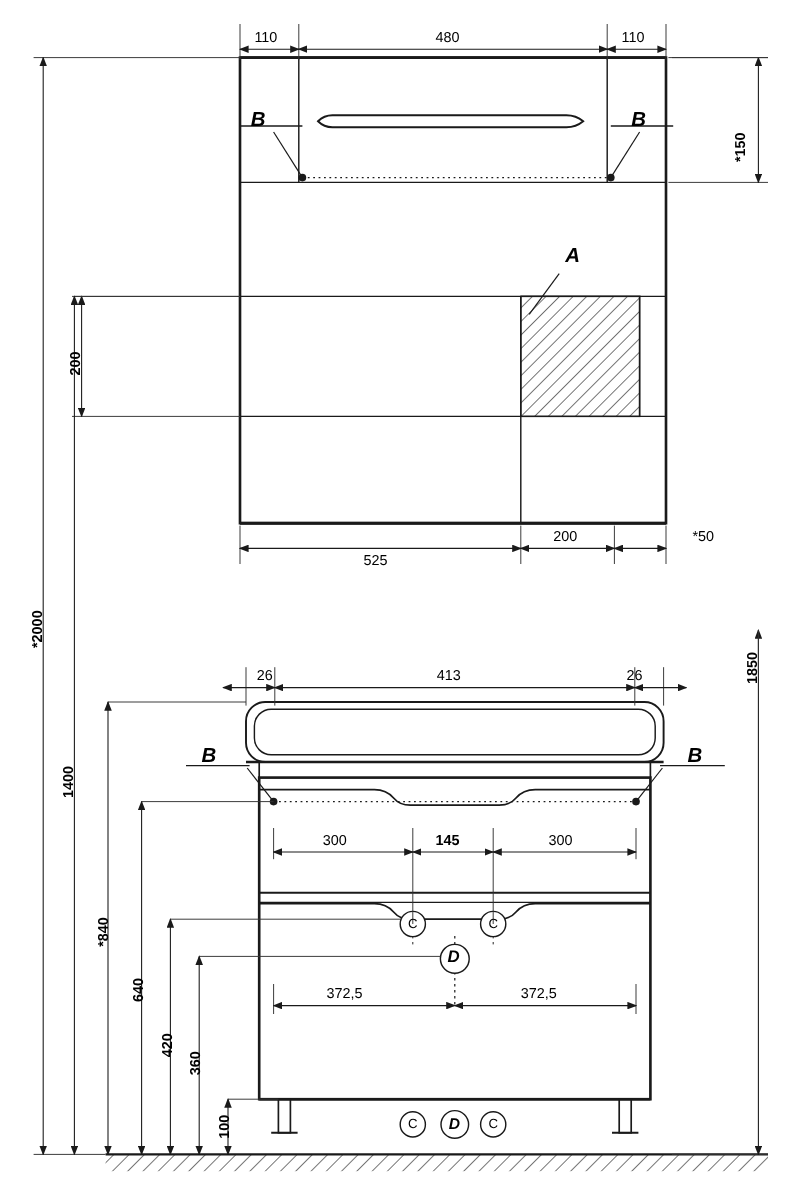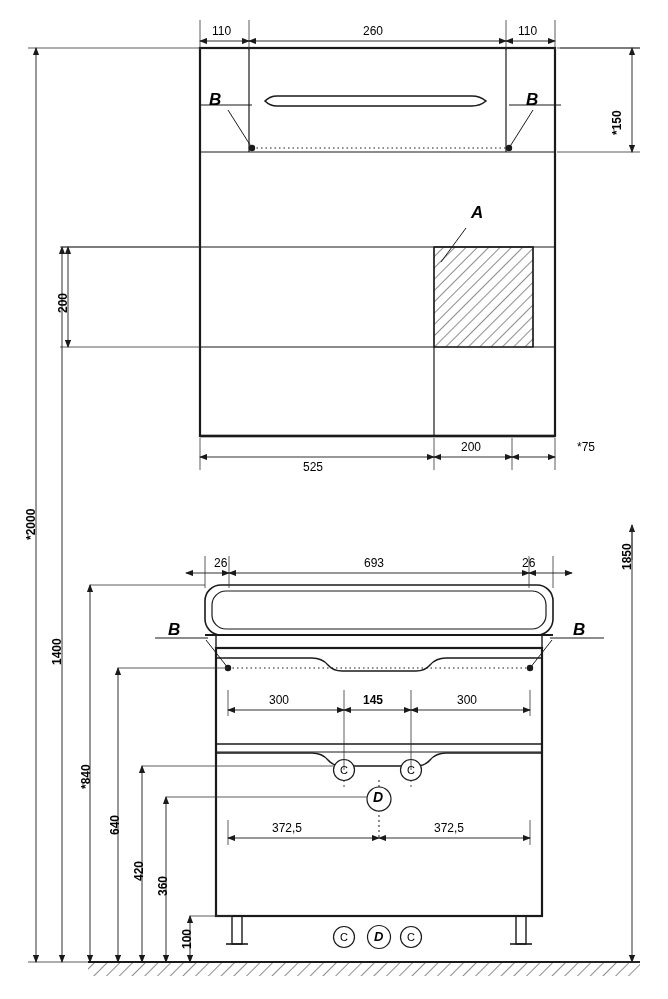--- a/index.html
+++ b/index.html
@@ -191,36 +191,36 @@
 
     <line x1="166" y1="797" x2="367" y2="797" stroke="#333" stroke-width="0.8"></line>
     <line x1="166" y1="797" x2="166" y2="962" stroke="#1a1a1a" stroke-width="0.9" marker-start="url(#arrS)" marker-end="url(#arr)"></line>
 
     <line x1="190" y1="916" x2="232" y2="916" stroke="#333" stroke-width="0.8"></line>
     <line x1="190" y1="916" x2="190" y2="962" stroke="#1a1a1a" stroke-width="0.9" marker-start="url(#arrS)" marker-end="url(#arr)"></line>
   </g>
 </svg>
 
 <div class="lbl" style="left:212px;top:24px;">110</div>
-<div class="lbl" style="left:363px;top:24px;">260</div>
+<div class="lbl" style="left:363px;top:24px;">480</div>
 <div class="lbl" style="left:518px;top:24px;">110</div>
 
 <div class="lbl it" style="left:209px;top:90px;">B</div>
 <div class="lbl it" style="left:526px;top:90px;">B</div>
 <div class="lbl it" style="left:471px;top:203px;">A</div>
 
 <div class="lbl bold vert" style="left:56px;top:313px;transform:rotate(-90deg);">200</div>
 <div class="lbl bold vert" style="left:610px;top:135px;transform:rotate(-90deg);">*150</div>
 
 <div class="lbl" style="left:303px;top:460px;">525</div>
 <div class="lbl" style="left:461px;top:440px;">200</div>
-<div class="lbl" style="left:577px;top:440px;">*75</div>
+<div class="lbl" style="left:577px;top:440px;">*50</div>
 
 <div class="lbl" style="left:214px;top:556px;">26</div>
-<div class="lbl" style="left:364px;top:556px;">693</div>
+<div class="lbl" style="left:364px;top:556px;">413</div>
 <div class="lbl" style="left:522px;top:556px;">26</div>
 
 <div class="lbl it" style="left:168px;top:620px;">B</div>
 <div class="lbl it" style="left:573px;top:620px;">B</div>
 
 <div class="lbl" style="left:269px;top:693px;">300</div>
 <div class="lbl" style="left:363px;top:693px;font-weight:bold;">145</div>
 <div class="lbl" style="left:457px;top:693px;">300</div>
 
 <div class="lbl" style="left:272px;top:821px;">372,5</div>

